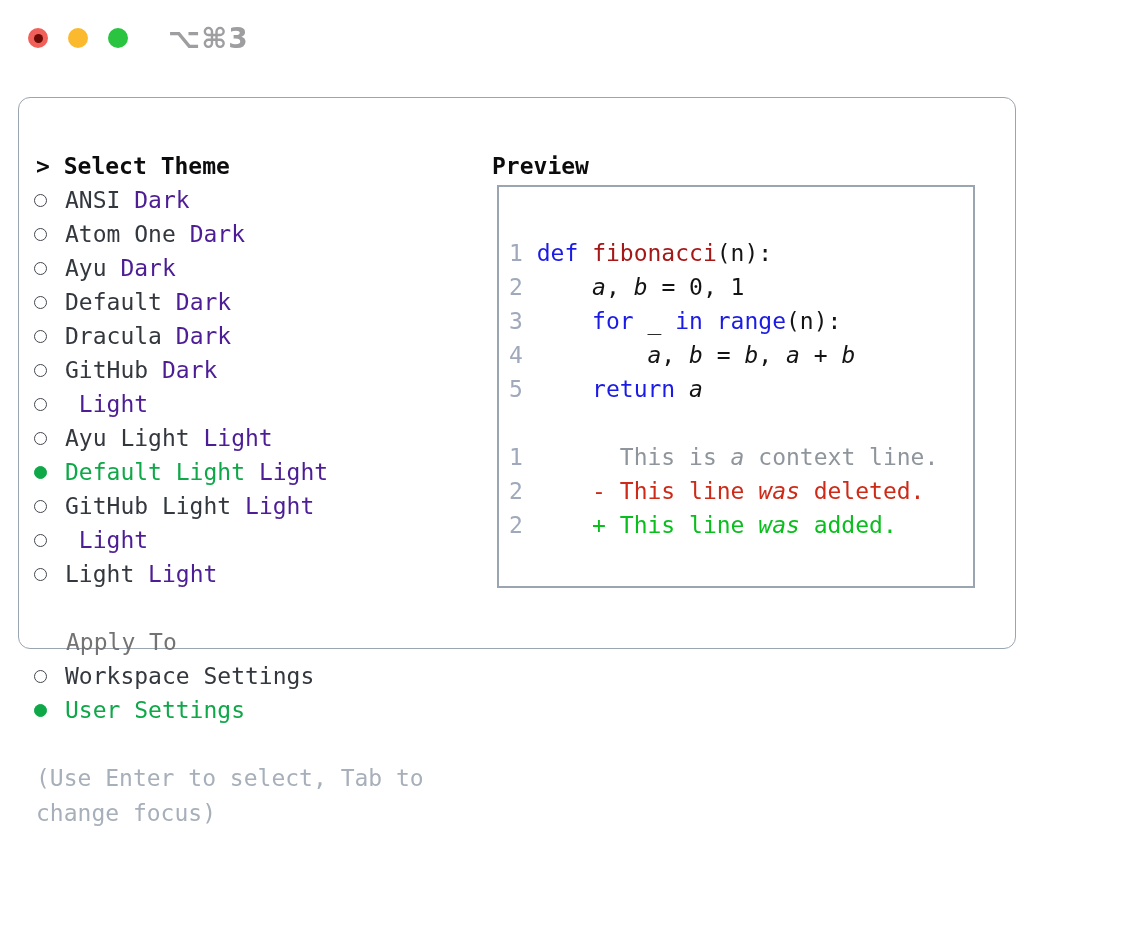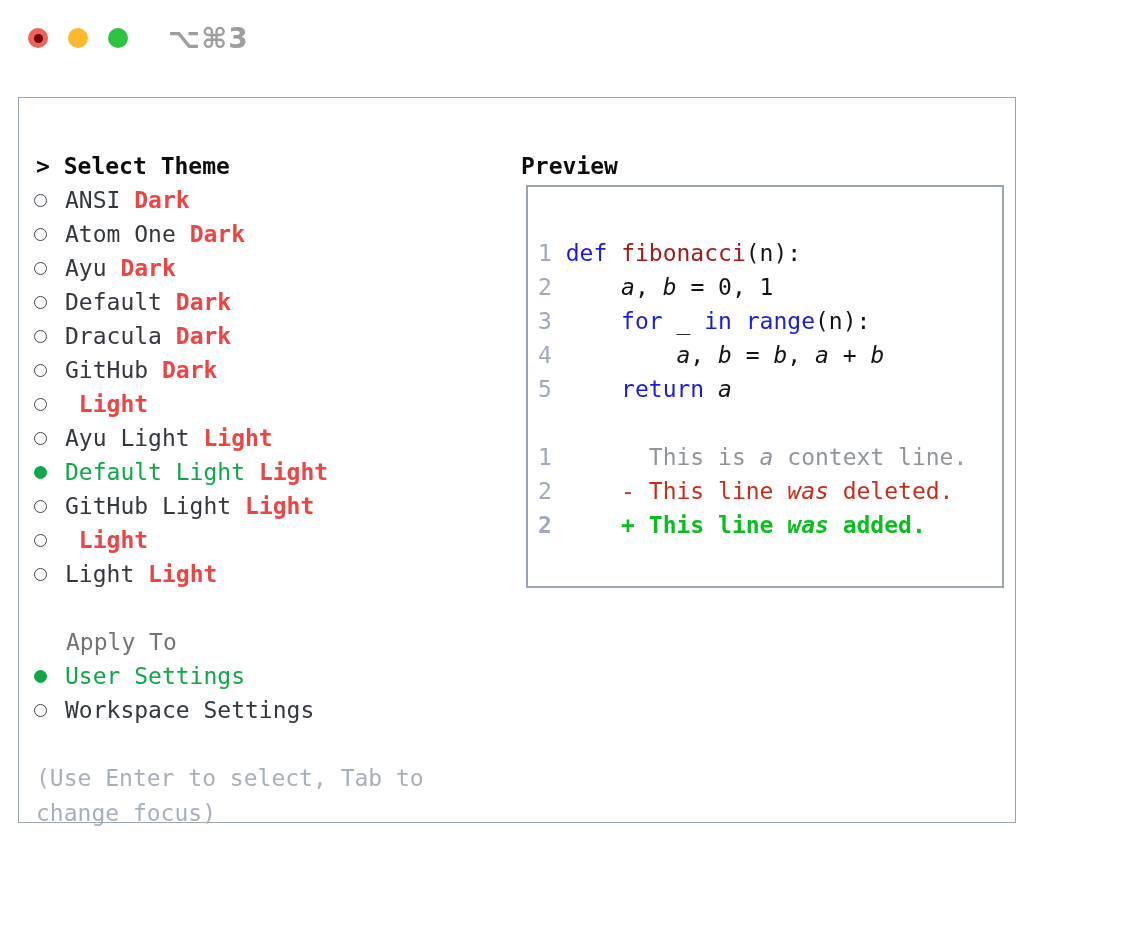--- a/index.html
+++ b/index.html
@@ -13,51 +13,51 @@
   .titlebar { position:absolute; left:28px; top:27px; height:22px; display:flex; align-items:center; }
   .dot { width:20px; height:20px; border-radius:50%; margin-right:20px; position:relative; }
   .dot-close { background:#f2605a; }
   .dot-close::after { content:""; position:absolute; left:50%; top:50%; width:9px; height:9px;
     margin:-4.5px 0 0 -4.5px; border-radius:50%; background:#6b0b06; }
   .dot-min  { background:#fbba2d; }
   .dot-zoom { background:#2bc440; }
   .win-title { margin-left:20px; font-family:"DejaVu Sans", sans-serif; font-weight:bold;
     font-size:28px; color:#9e9ea1; letter-spacing:1px; }
   
-  .panel { position:absolute; left:18px; top:97px; width:998px; height:726px;
-    background:#fff; border:1.7px solid #9ba4b1; border-radius:0; }
+  .panel { position:absolute; left:18px; top:97px; width:998px; height:552px;
+    background:#fff; border:1.7px solid #9ba4b1; border-radius:12px; }
   .row { line-height:34px; white-space:pre; }
   
   .left-col { position:absolute; left:0; top:0; padding-top:51px; width:470px; }
   .prompt-row { padding-left:17px; font-weight:bold; color:#0c0c0e; }
   .list-row { padding-left:15px; display:flex; align-items:center; cursor:default; }
   .radio { flex:0 0 auto; width:13px; height:13px; border-radius:50%;
     border:1.7px solid #43484f; margin-right:18px; }
   .selected .radio { background:#0fa848; border-color:#0fa848; }
   .theme-name { color:#33373e; }
   .selected .theme-name, .selected .opt-label { color:#0fa848; }
-  .variant { color:#ef4444;font-weight:bold; }
+  .variant { color:#4c1d95; }
   .spacer { height:34px; }
   .apply-header { padding-left:47px; color:#737373; }
   .opt-label { color:#33373e; }
   .hint { padding-left:17px; width:436px; white-space:pre-wrap; color:#a7afba; line-height:35px; }
   
-  .right-col { position:absolute; left:502px; top:0; padding-top:51px; }
+  .right-col { position:absolute; left:473px; top:0; padding-top:51px; }
   .preview-title { font-weight:bold; color:#0c0c0e; line-height:34px; }
   .preview-box { margin-left:5px; margin-top:2px; width:478px; height:403px;
     border:2px solid #9ba4b1; background:#ffffff; padding:49px 0 0 10px; overflow:hidden; }
   .code-line { line-height:34px; white-space:pre; color:#141414; }
   .ln { color:#9fa9bb; }
   .kw { color:#1b1be6; }
   .fn { color:#a61717; }
   .var { font-style:italic; color:#141414; }
   .it { font-style:italic; }
   .diff-context { color:#8f959c; }
   .diff-deleted { color:#cd2b18; }
-  .diff-added { color:#0abe1e;font-weight:bold; }
+  .diff-added { color:#0abe1e; }
 </style>
 </head>
 <body>
 
 <div class="titlebar">
   <span class="dot dot-close"></span>
   <span class="dot dot-min"></span>
   <span class="dot dot-zoom"></span>
   <span class="win-title">⌥⌘3</span>
 </div>
@@ -113,27 +113,27 @@
     </div>
     <div class="row list-row">
       <span class="radio"></span>
       <span class="theme-name">Light</span><span> </span><span class="variant">Light</span>
     </div>
 
     <div class="spacer"></div>
 
     <div class="row apply-header">Apply To</div>
 
+    <div class="row list-row">
+      <span class="radio"></span>
+      <span class="opt-label">Workspace Settings</span>
+    </div>
     <div class="row list-row selected">
       <span class="radio"></span>
       <span class="opt-label">User Settings</span>
-    </div>
-    <div class="row list-row">
-      <span class="radio"></span>
-      <span class="opt-label">Workspace Settings</span>
     </div>
 
     <div class="spacer"></div>
 
     <div class="hint">(Use Enter to select, Tab to change focus)</div>
   </div>
 
   <div class="right-col">
     <div class="preview-title">Preview</div>
 

